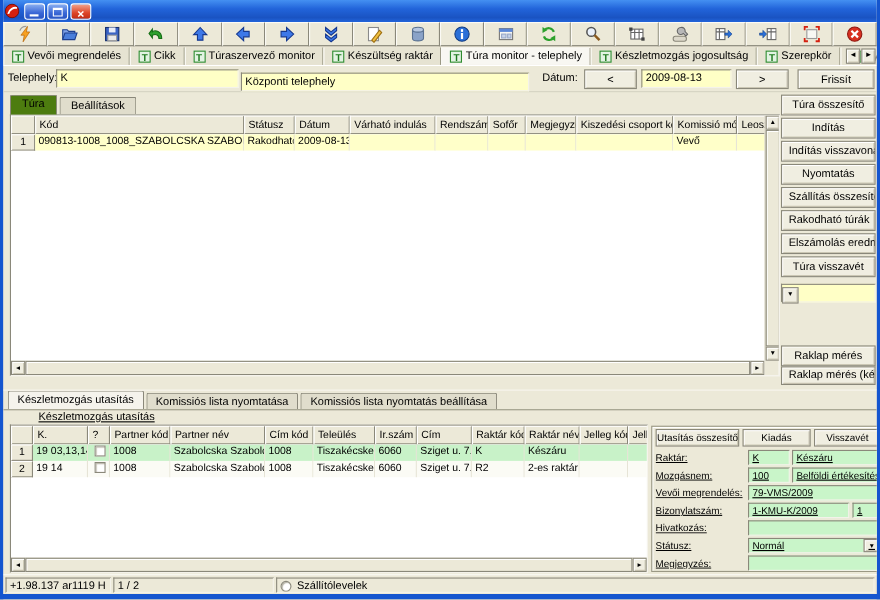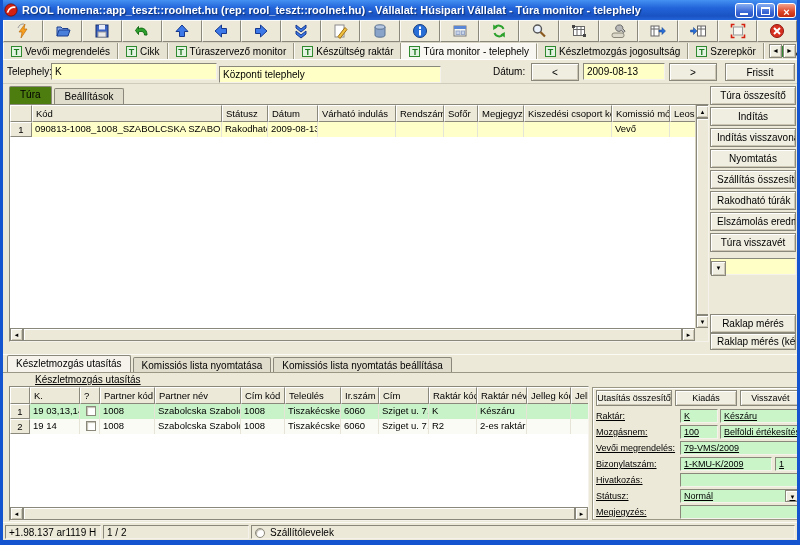--- a/index.html
+++ b/index.html
@@ -125,21 +125,20 @@
 </head>
 <body>
 
 <div class="window">
 
   <div class="titlebar">
     <svg class="app-icon" viewBox="0 0 16 16">
       <circle cx="8" cy="8" r="7" fill="#d42010" stroke="#7e0e04"></circle>
       <path d="M4 11 C5 6 10 4 13 5" stroke="#fff" stroke-width="2" fill="none"></path>
     </svg>
-    <span class="title-text">ROOL homena::app_teszt::roolnet.hu (rep: rool_teszt::roolnet.hu) - Vállalat: Húsipari Vállalat - Túra monitor - telephely</span>
     <span class="win-controls">
       <button class="winbtn">
           <span class="glyph-min"></span>
         </button>
       <button class="winbtn">
           <span class="glyph-max"></span>
         </button>
       <button class="winbtn close"><span class="glyph-close">×</span></button>
     </span>
   </div>
@@ -313,21 +312,21 @@
 
     <span class="tab-scroll">
       <button class="btn"><span>◄</span></button>
       <button class="btn"><span>►</span></button>
     </span>
   </div>
 
   <div class="filterbar">
     <span class="lbl" style="left:4px;top:6px;">Telephely:</span>
     <input class="sunken-y" style="left: 48px; top: 3px; width: 166px;" readonly="" value="K">
-    <input class="sunken-y" style="left: 216px; top: 6px; width: 222px;" readonly="" value="Központi telephely">
+    <input class="sunken-y" style="left: 216px; top: 6px; width: 262px;" readonly="" value="Központi telephely">
     <span class="lbl" style="left:490px;top:6px;">Dátum:</span>
     <button class="btn" style="left:528px;top:3px;width:48px;">&lt;</button>
     <input class="sunken-y" style="left: 580px; top: 3px; width: 82px;" readonly="" value="2009-08-13">
     <button class="btn" style="left:666px;top:3px;width:48px;">&gt;</button>
     <button class="btn" style="left:722px;top:3px;width:70px;">Frissít</button>
   </div>
 
   <div class="mainregion">
     <div class="viewtabs">
       <div class="vtab active">Túra</div>

